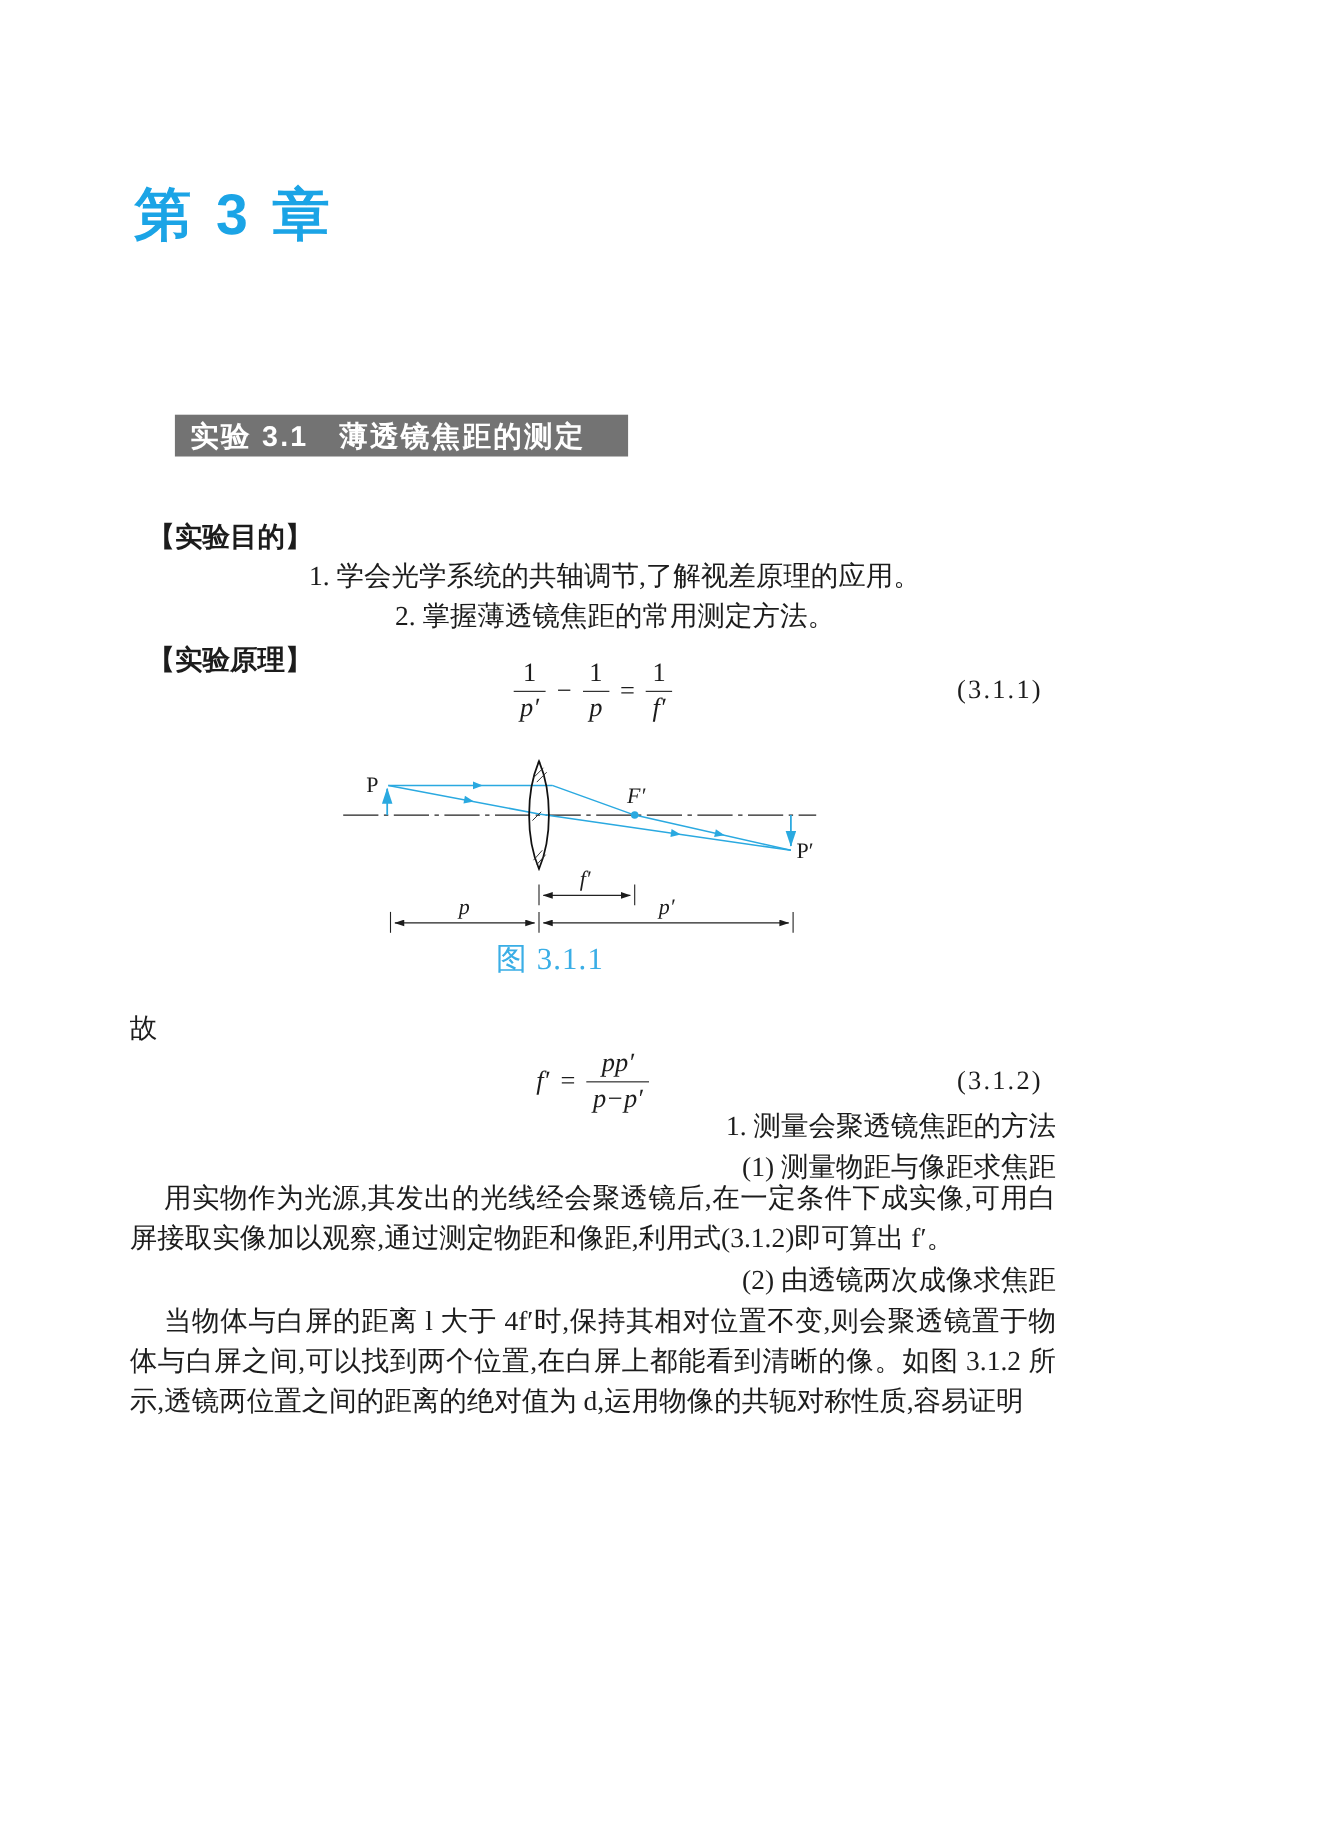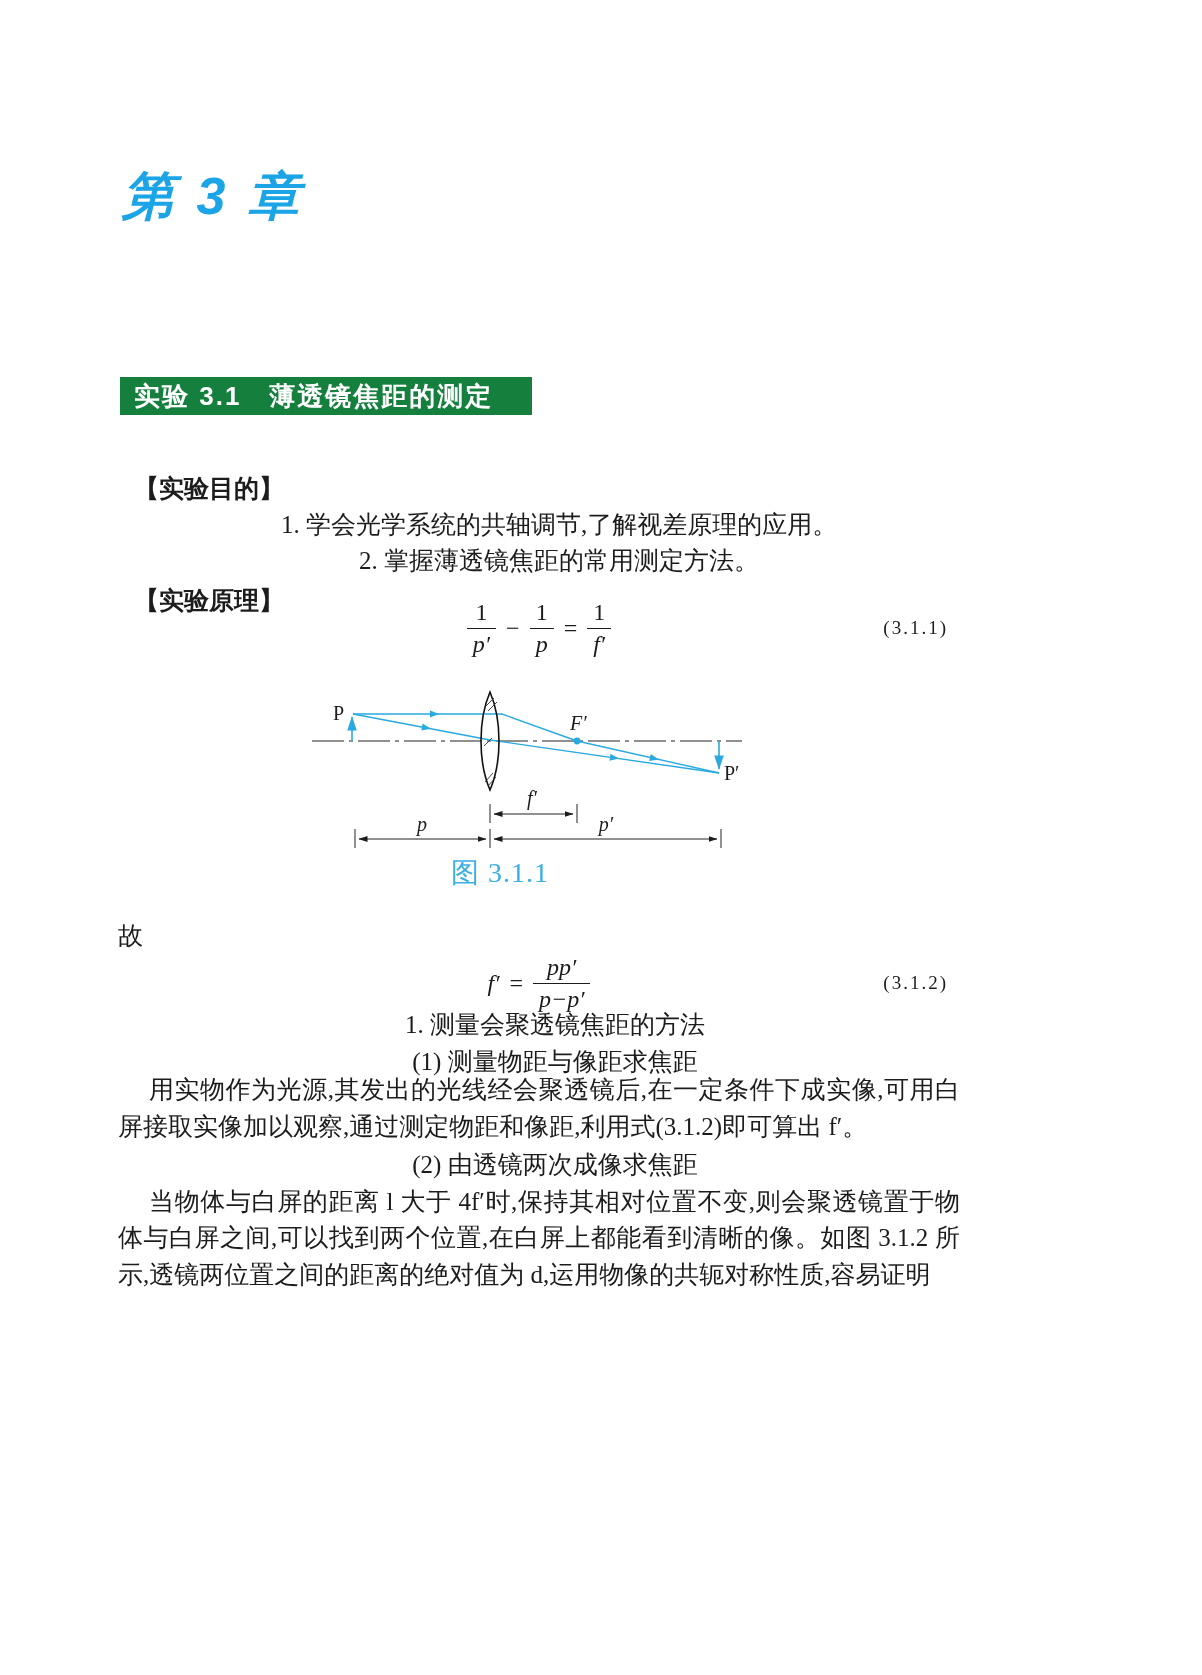--- a/index.html
+++ b/index.html
@@ -5,21 +5,21 @@
   html,body{margin:0;padding:0;background:#ffffff;}
   .page{
     position:relative;
     width:1202px;height:1675px;
     background:#ffffff;
     overflow:hidden;
     font-family:"Liberation Serif","DejaVu Serif",serif;
     color:#1c1c1c;
   }
   
-  .chapter{position:absolute;left:122px;top:166px;font-style:italic;}
+  .chapter{position:absolute;left:122px;top:166px;}
   .chapter-number{
     font-family:"Liberation Sans","DejaVu Sans",sans-serif;
     font-weight:bold;font-size:52px;line-height:60px;
     letter-spacing:4px;margin:0;
   }
   .chapter-title{
     font-family:"Liberation Sans","DejaVu Sans",sans-serif;
     font-weight:bold;font-size:56px;line-height:64px;
     letter-spacing:5px;margin:8px 0 0 0;
   }
@@ -45,60 +45,60 @@
     text-align:left;
   }
   .h-purpose{margin-top:18px;}
   .h-principle{margin-top:2px;}
   .list-item{margin-left:40px;text-align:center;}
   .para1{text-indent:31px;margin-top:-3px !important;}
   .para-sign{text-indent:31px;margin-top:15px !important;}
   .m-para{text-indent:31px;}
   .m1-para{margin-top:-8px !important;}
   .m2-para{margin-top:0 !important;}
-  .sub-heading{margin-left:32px;text-align:center;}
+  .sub-heading{margin-left:32px;text-align:right;}
   .method-heading{margin-top:-5px;}
   .m2-heading{margin-top:2px;}
   .gu-line{margin-top:26px;text-align:left;}
   
   .eq-row{
     position:relative;display:flex;justify-content:center;align-items:center;
     font-size:24px;line-height:1.1;
   }
   .eq1-row{margin-top:-18px;height:56px;}
   .eq2-row{margin-top:0;height:58px;}
   .frac{display:inline-flex;flex-direction:column;align-items:center;}
   .frac .num{padding:0 6px 2px 6px;}
   .frac .den{border-top:1.6px solid #1c1c1c;padding:2px 6px 0 6px;}
   .mvar{font-style:italic;}
   .op{margin:0 10px;}
   .eq-lhs{margin-right:10px;}
   .eq-label{
     position:absolute;right:12px;top:50%;transform:translateY(-50%);
-    letter-spacing:2px;font-size:19px;
+    letter-spacing:2px;font-size:24px;
   }
   
   .lens-figure{display:block;margin:20px 0 0 182px;}
   .fig-caption{
     width:460px;margin:4px 0 0 152px;
     text-align:center;font-size:28px;letter-spacing:1px;
   }
   .fig-label{font-family:"Liberation Serif","DejaVu Serif",serif;font-size:20px;fill:#1c1c1c;}
   .fig-label.it{font-style:italic;}
 </style>
 </head>
 <body>
 
 <div class="page">
 
   <div class="chapter">
     <div class="chapter-number" style="color:#1ba4e6;">第 3 章</div>
   </div>
 
-  <div class="banner" style="background:#15803d;">实验 3.1　薄透镜焦距的测定</div>
+  <div class="banner" style="background:#737373;margin-left:39px;">实验 3.1　薄透镜焦距的测定</div>
 
   <div class="content">
 
     <div class="bold-heading h-purpose">【实验目的】</div>
     <div class="list-item">1. 学会光学系统的共轴调节,了解视差原理的应用。</div>
     <div class="list-item">2. 掌握薄透镜焦距的常用测定方法。</div>
 
     <div class="bold-heading h-principle">【实验原理】</div>
 
 

